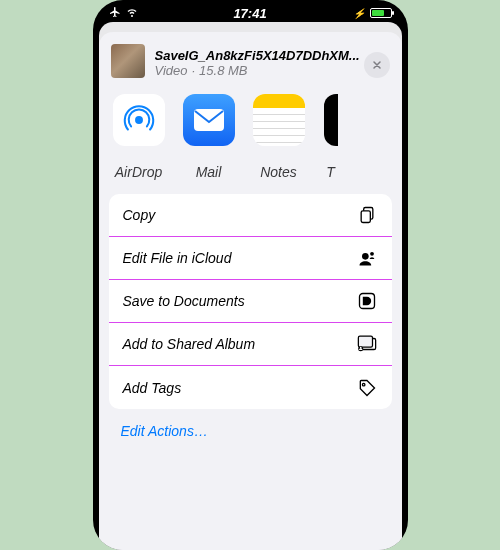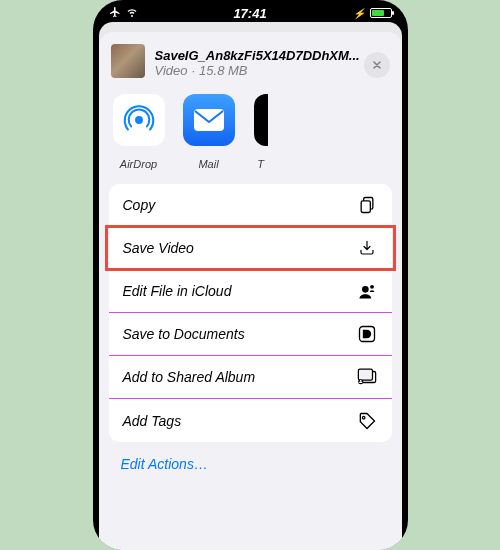--- a/index.html
+++ b/index.html
@@ -57,21 +57,21 @@
   }
   .apps {
     display:flex; gap:14px; padding: 6px 12px 14px 12px;
     overflow:hidden;
   }
   .app { display:flex; flex-direction:column; align-items:center; width:56px; flex-shrink:0; }
   .app .icon {
     width:52px; height:52px; border-radius:12px;
     display:flex; align-items:center; justify-content:center;
   }
-  .app .lbl { font-size:11px; color:#3a3a3c; margin-top:12px; text-align:center; }
+  .app .lbl { font-size:14px; color:#3a3a3c; margin-top:18px; text-align:center; }
   .list {
     margin: 0 10px; background:#fff; border-radius:10px;
   }
   .row {
     height:43px; display:flex; align-items:center; justify-content:space-between;
     padding:0 14px; border-bottom:1px solid #d946ef;
     font-size:14px; color:#000; position: relative;
   }
   .row:last-child { border-bottom:none;gap:36px; }
   .row .ricon { width:22px; display:flex; justify-content:center; color:#000; }
@@ -148,42 +148,40 @@
       </div>
       <div class="app">
         <div class="icon" style="background:linear-gradient(#3ea0ff,#1164f3);">
           <svg width="32" height="24" viewBox="0 0 32 24">
               <rect x="1" y="1" width="30" height="22" rx="4" fill="#fff"></rect>
               <path d="M2 3l14 11L30 3" fill="none" stroke="#1877f2" stroke-width="2"></path>
             </svg>
         </div>
         <div class="lbl">Mail</div>
       </div>
+      <div class="app">
+        <div class="icon" style="background:#fff;overflow:hidden;flex-direction:column;">
+          <div style="height:14px;width:100%;background:#ffcc00;"></div>
+          <div style="flex:1;width:100%;background:repeating-linear-gradient(#fff,#fff 6px,#d9d9d9 6px,#d9d9d9 7px);"></div>
+        </div>
+        <div class="lbl">Notes</div>
+      </div>
       <div class="app" style="width:20px;">
         <div class="icon" style="background:#000;width:14px;border-radius:12px 0 0 12px;"></div>
         <div class="lbl">T</div>
       </div>
     </div>
 
     <div class="list">
       <div class="row">
         <span>Copy</span>
         <span class="ricon">
           <svg width="20" height="20" viewBox="0 0 24 24" fill="none" stroke="#000" stroke-width="1.6">
               <rect x="8" y="3" width="11" height="14" rx="2"></rect>
               <rect x="5" y="7" width="11" height="14" rx="2" fill="#fff"></rect>
-            </svg>
-        </span>
-      </div>
-      <div class="row">
-        <div class="highlight-box"></div>
-        <span>Save Video</span>
-        <span class="ricon">
-          <svg width="18" height="18" viewBox="0 0 24 24" fill="none" stroke="#000" stroke-width="1.6" stroke-linecap="round">
-              <path d="M12 3v11m0 0l-4-4m4 4l4-4M4 15v3a2 2 0 0 0 2 2h12a2 2 0 0 0 2-2v-3"></path>
             </svg>
         </span>
       </div>
       <div class="row">
         <span>Edit File in iCloud</span>
         <span class="ricon">
           <svg width="20" height="20" viewBox="0 0 24 24" fill="#000">
               <circle cx="10" cy="10" r="4"></circle>
               <path d="M3 21c0-3 3-5 7-5s7 2 7 5H3z"></path>
               <circle cx="18" cy="7" r="2.3"></circle>

